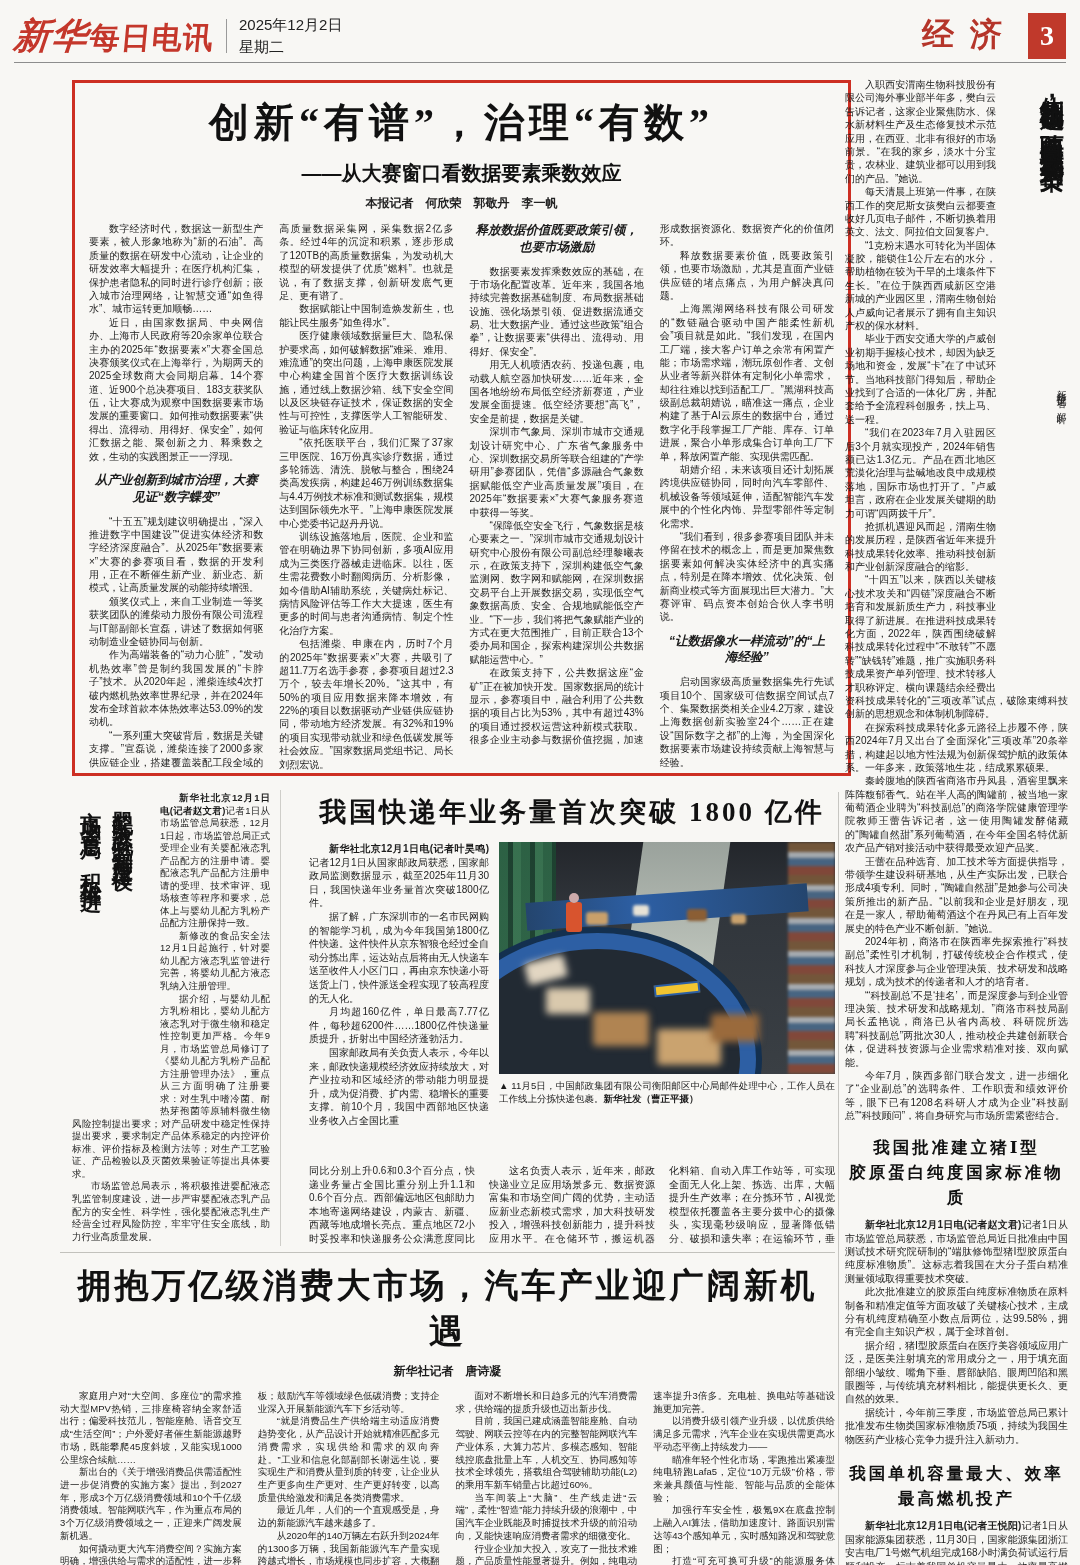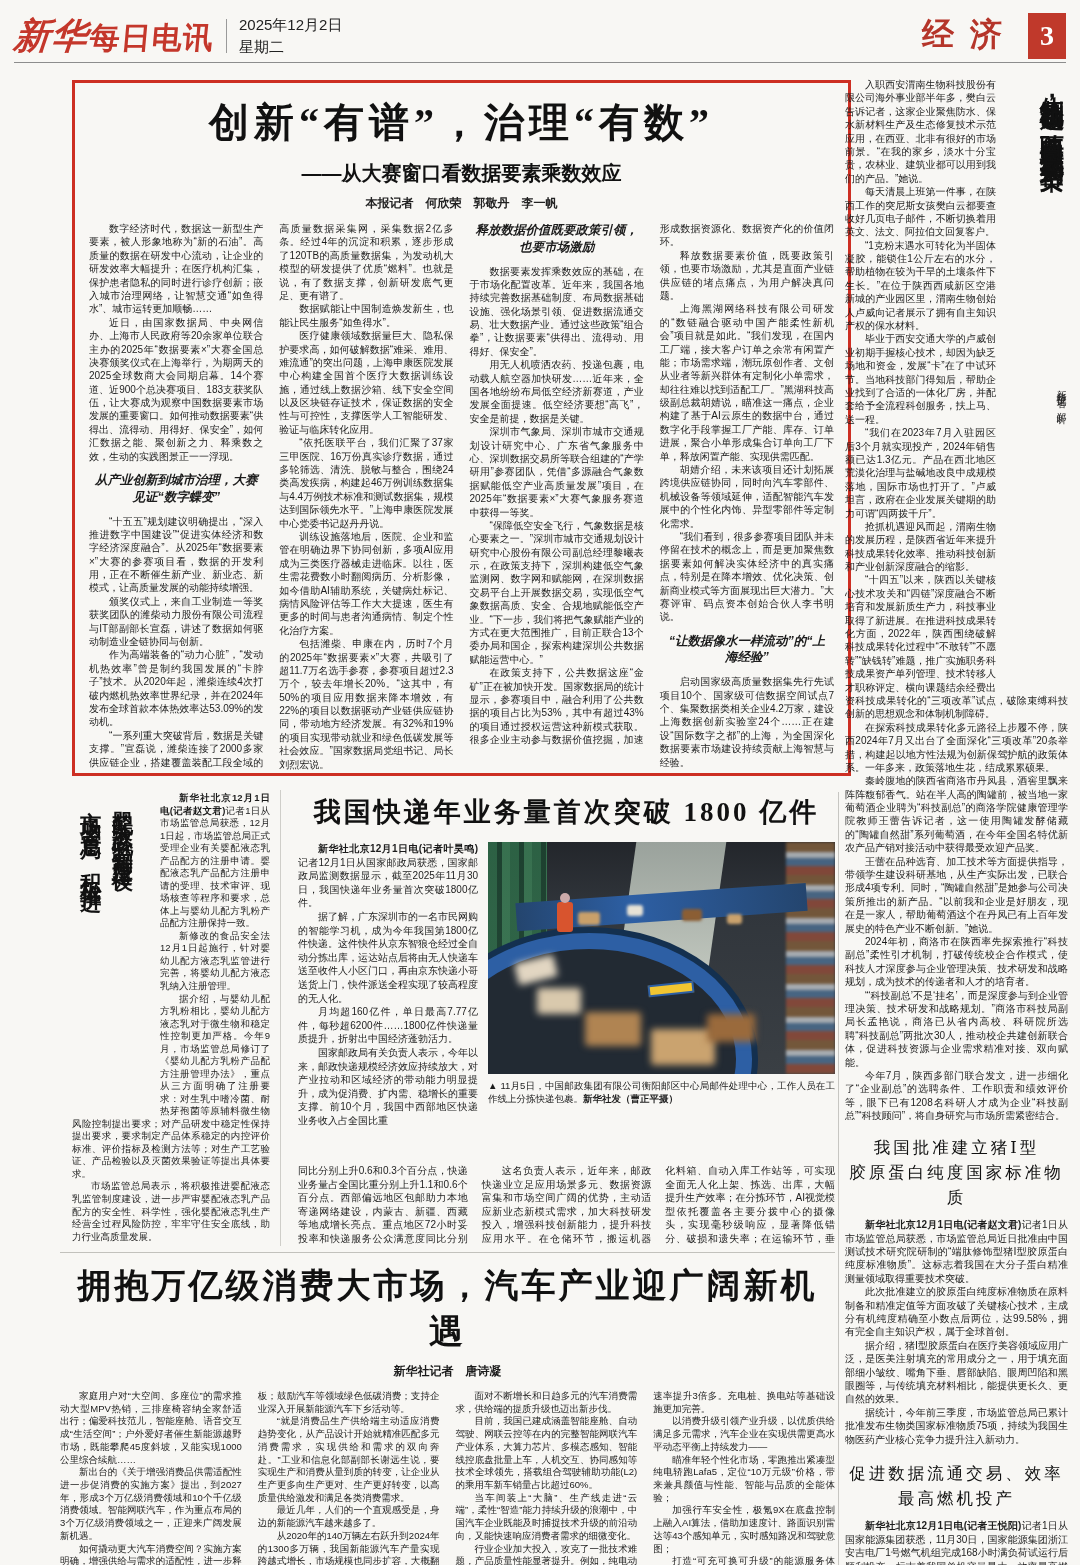--- a/index.html
+++ b/index.html
@@ -35,33 +35,33 @@
              font-size:10px;line-height:1.34;text-align:justify;}
   .right-col p{margin:0;text-indent:2em;}
   .vline{position:absolute;left:838px;top:792px;width:1px;height:773px;background:#c7c6c2;}
   .sx-body{max-height:1042px;overflow:hidden;}
   .vhead{float:right;width:64px;height:604px;margin:0 0 8px 8px;
          writing-mode:vertical-rl;text-orientation:upright;display:flex;}
   .vhead h2{font-family:"Liberation Serif","DejaVu Serif",serif;font-weight:900;font-size:24px;
             margin:0 0 0 6px;letter-spacing:2px;color:#111;}
   .vhead .vby{font-size:10px;padding-top:230px;color:#222;letter-spacing:2px;}
   .dateline{font-weight:900;}
-  .sub-hl{font-family:"Liberation Serif","DejaVu Serif",serif;font-weight:400;font-size:16.5px;
+  .sub-hl{font-family:"Liberation Serif","DejaVu Serif",serif;font-weight:700;font-size:16.5px;
           text-align:center;letter-spacing:3px;margin:16px 0 8px;color:#111;line-height:1.5;}
   
   .mid-left{position:absolute;left:72px;top:792px;width:198px;height:452px;overflow:hidden;
             font-size:9.5px;line-height:1.32;text-align:justify;}
   .mid-left p{margin:0;text-indent:2em;}
   .vhead2{float:left;width:80px;height:312px;margin:2px 8px 6px 0;
           writing-mode:vertical-lr;text-orientation:upright;}
   .vhead2 h2{font-family:"Liberation Serif","DejaVu Serif",serif;font-weight:900;font-size:21px;
              margin:0 4px;letter-spacing:6px;color:#111;}
   
   .mid-center{position:absolute;left:280px;top:790px;width:555px;height:456px;overflow:hidden;
-              border-left:1px solid #cfcec9;padding-left:17px;box-sizing:border-box;}
+              border-left:1px solid #cfcec9;padding-left:28px;box-sizing:border-box;}
   .exp-hl{font-family:"Liberation Serif","DejaVu Serif",serif;font-weight:900;font-size:27px;
           letter-spacing:3px;text-align:center;margin:4px 0 12px;color:#111;}
   .exp-row{display:flex;gap:10px;}
   .exp-left{width:180px;height:314px;overflow:hidden;font-size:10px;line-height:1.36;text-align:justify;}
   .exp-left p{margin:0;text-indent:2em;}
   .photo-wrap{flex:1;}
   .photo{position:relative;width:100%;height:232px;background:linear-gradient(180deg,#23262b,#31363c 30%,#3a3f44);overflow:hidden;}
   .rack{position:absolute;left:0;top:0;width:17%;height:100%;
         background:repeating-linear-gradient(90deg,#2e6b48 0 9px,#1c4530 9px 14px,#3b7d55 14px 22px);opacity:.85;}
   .rack2{position:absolute;right:0;top:0;width:14%;height:100%;
@@ -172,21 +172,21 @@
         <div>我国批准建立猪Ⅰ型</div>
         <div>胶原蛋白纯度国家标准物质</div>
       </div>
       <p><b class="dateline">新华社北京12月1日电(记者赵文君)</b><span>记者1日从市场监管总局获悉，市场监管总局近日批准由中国测试技术研究院研制的“端肽修饰型猪Ⅰ型胶原蛋白纯度标准物质”。这标志着我国在大分子蛋白精准测量领域取得重要技术突破。</span></p>
       <p>此次批准建立的胶原蛋白纯度标准物质在原料制备和精准定值等方面攻破了关键核心技术，主成分有机纯度精确至小数点后两位，达99.58%，拥有完全自主知识产权，属于全球首创。</p>
       <p>据介绍，猪Ⅰ型胶原蛋白在医疗美容领域应用广泛，是医美注射填充的常用成分之一，用于填充面部细小皱纹、嘴角下垂、唇部缺陷、眼周凹陷和黑眼圈等，与传统填充材料相比，能提供更长久、更自然的效果。</p>
       <p>据统计，今年前三季度，市场监管总局已累计批准发布生物类国家标准物质75项，持续为我国生物医药产业核心竞争力提升注入新动力。</p>
     </div>
 
     <div>
-      <div class="sub-hl">促进数据流通交易、效率最高燃机投产</div>
+      <div class="sub-hl">我国单机容量最大、效率最高燃机投产</div>
       <p><b class="dateline">新华社北京12月1日电(记者王悦阳)</b><span>记者1日从国家能源集团获悉，11月30日，国家能源集团浙江安吉电厂1号燃气机组完成168小时满负荷试运行后顺利投产，标志着我国单机容量最大、效率最高燃机正式投入商业化运营。</span></p>
 
     </div>
   </div>
 
   <div class="mid-left">
     <div class="vhead2">
       <h2>市场监管总局：积极推进</h2>
       <h2>婴配液态乳监管制度建设</h2>
     </div>

